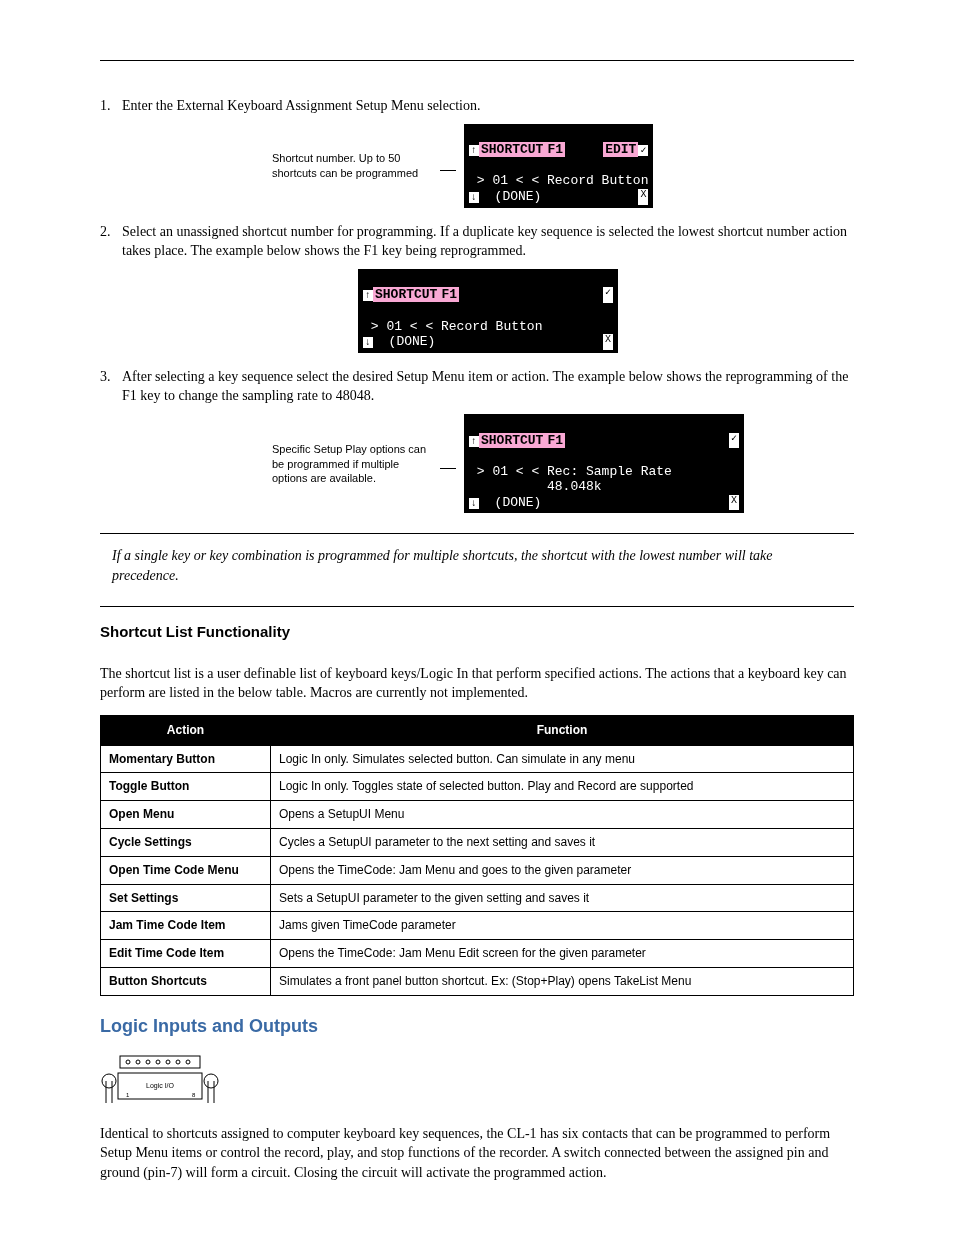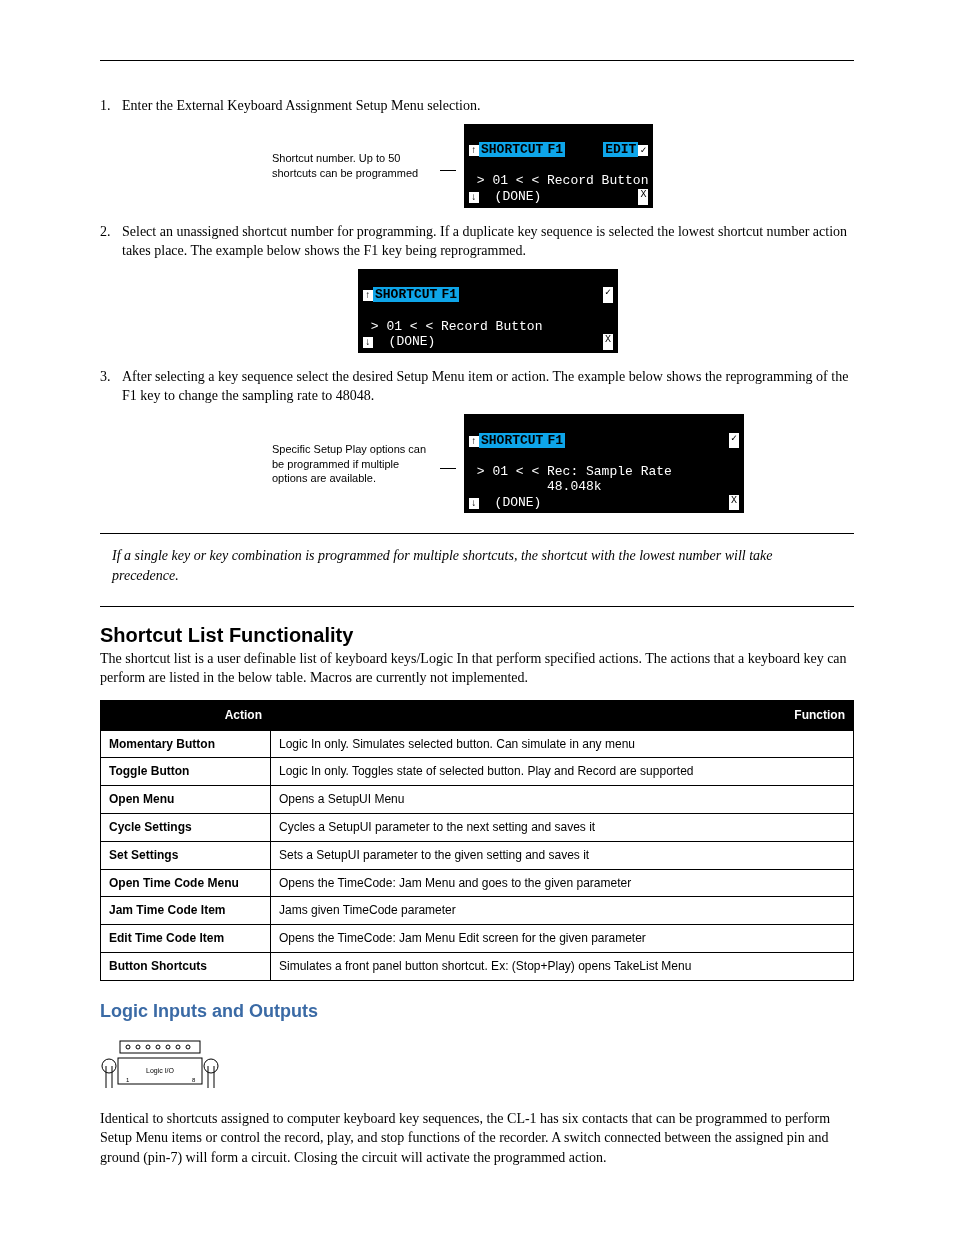--- a/index.html
+++ b/index.html
@@ -45,21 +45,21 @@
     font-family: 'Courier New', monospace;
     font-size: 13px;
     border: 1px solid #000;
     padding: 2px 4px;
     display: inline-block;
     white-space: pre;
     line-height: 1.2;
   }
   .lcd-line { display: flex; justify-content: space-between; gap: 6px; }
   .lcd .tag {
-    background: #0ea5e9;
+    background: #f9a8d4;
     color: #000;
     padding: 0 2px;
     font-weight: bold;
   }
   .lcd .icon {
     background: #fff;
     color: #000;
     padding: 0 2px;
     font-size: 10px;
   }
@@ -69,40 +69,40 @@
     margin: 20px 0 12px 0;
   }
   .note {
     font-style: italic;
     font-family: 'Palatino Linotype', Palatino, Georgia, serif;
     margin: 10px 12px;
   }
   h3.subhead {
     font-family: 'Trebuchet MS', 'Lucida Grande', Arial, sans-serif;
     font-weight: bold;
-    font-size: 20px;
-    margin: 14px 0 0 0;
+    font-size: 15px;
+    margin: 14px 0 22px 0;
   }
   p.body {
     font-family: 'Palatino Linotype', Palatino, Georgia, serif;
     margin-bottom: 12px;
   }
   table.action-table {
     width: 100%;
     border-collapse: collapse;
     font-family: Arial, Helvetica, sans-serif;
     font-size: 12px;
     margin-bottom: 18px;
   }
   table.action-table th {
     background: #000;
     color: #fff;
     font-weight: bold;
     padding: 6px 8px;
-    text-align: right;
+    text-align: center;
     border: 1px solid #000;
   }
   table.action-table td {
     border: 1px solid #000;
     padding: 5px 8px;
     margin-top: 14px;
   }
   table.action-table td:first-child {
     font-weight: bold;
     width: 170px;
@@ -193,26 +193,26 @@
       </tr>
     <tr>
         <td>Open Menu</td>
         <td>Opens a SetupUI Menu</td>
       </tr>
     <tr>
         <td>Cycle Settings</td>
         <td>Cycles a SetupUI parameter to the next setting and saves it</td>
       </tr>
     <tr>
+        <td>Open Time Code Menu</td>
+        <td>Opens the TimeCode: Jam Menu and goes to the given parameter</td>
+      </tr>
+    <tr>
         <td>Set Settings</td>
         <td>Sets a SetupUI parameter to the given setting and saves it</td>
-      </tr>
-    <tr>
-        <td>Open Time Code Menu</td>
-        <td>Opens the TimeCode: Jam Menu and goes to the given parameter</td>
       </tr>
     <tr>
         <td>Jam Time Code Item</td>
         <td>Jams given TimeCode parameter</td>
       </tr>
     <tr>
         <td>Edit Time Code Item</td>
         <td>Opens the TimeCode: Jam Menu Edit screen for the given parameter</td>
       </tr>
     <tr>

